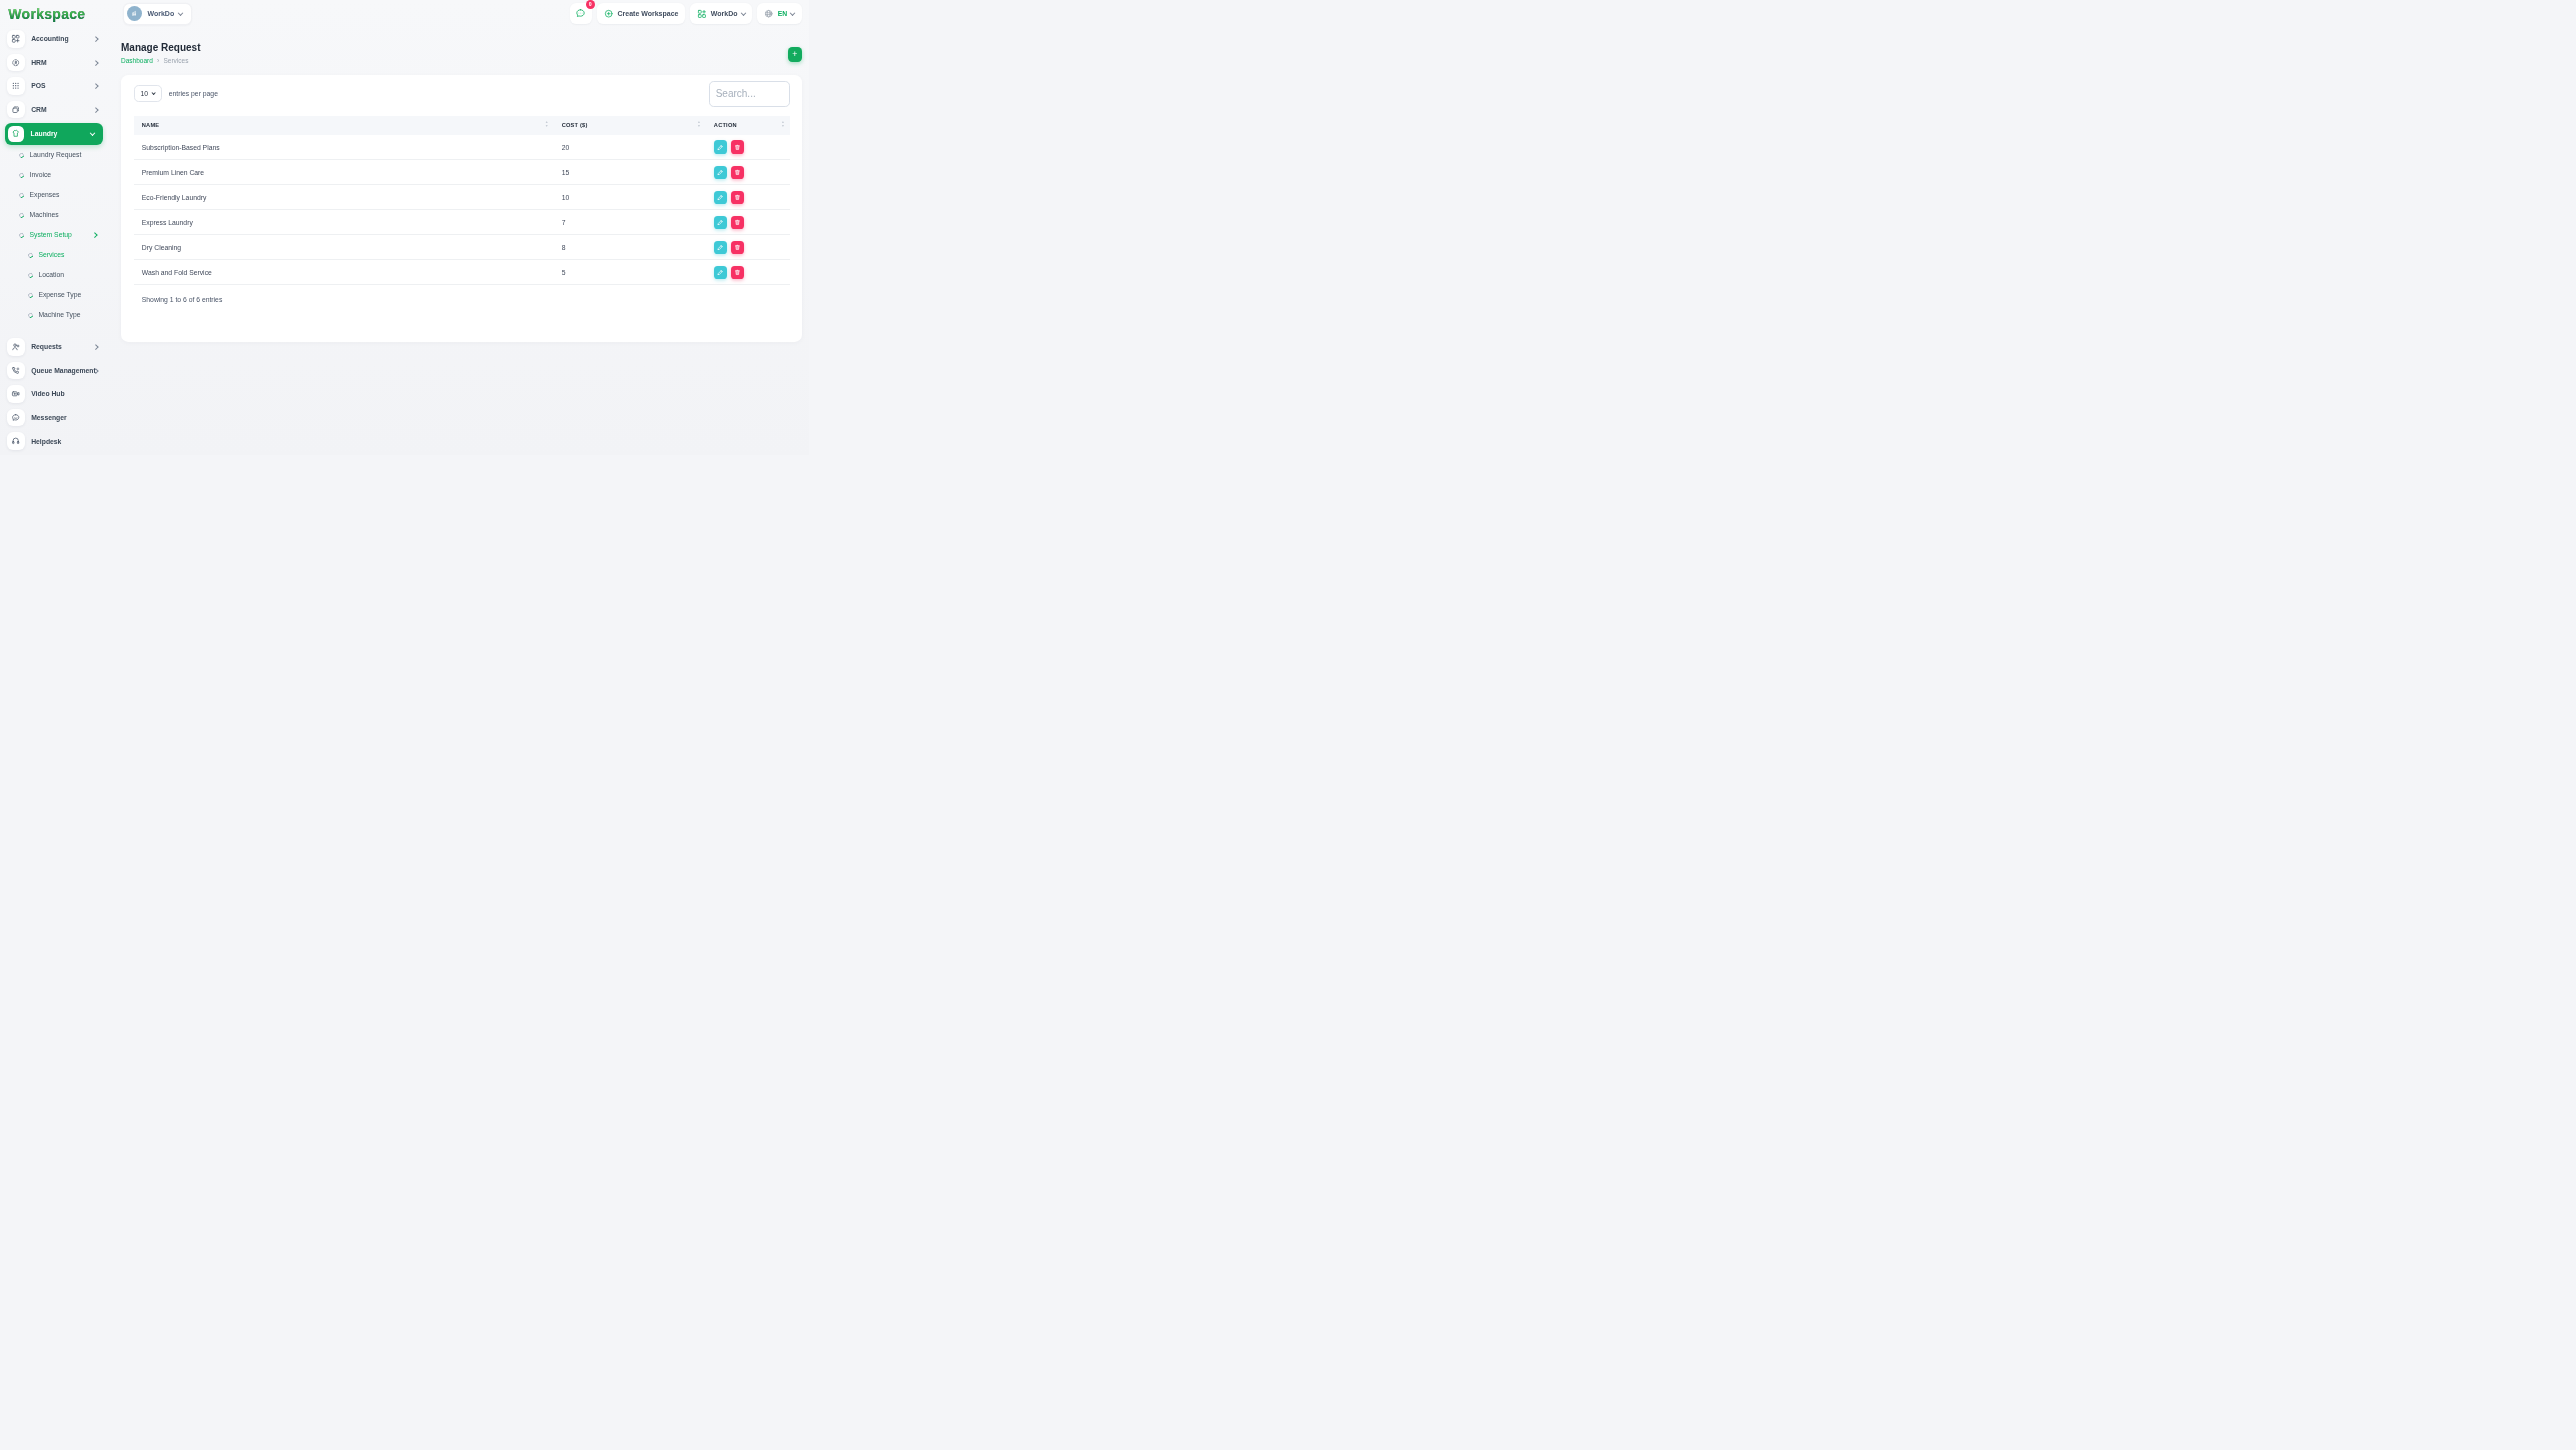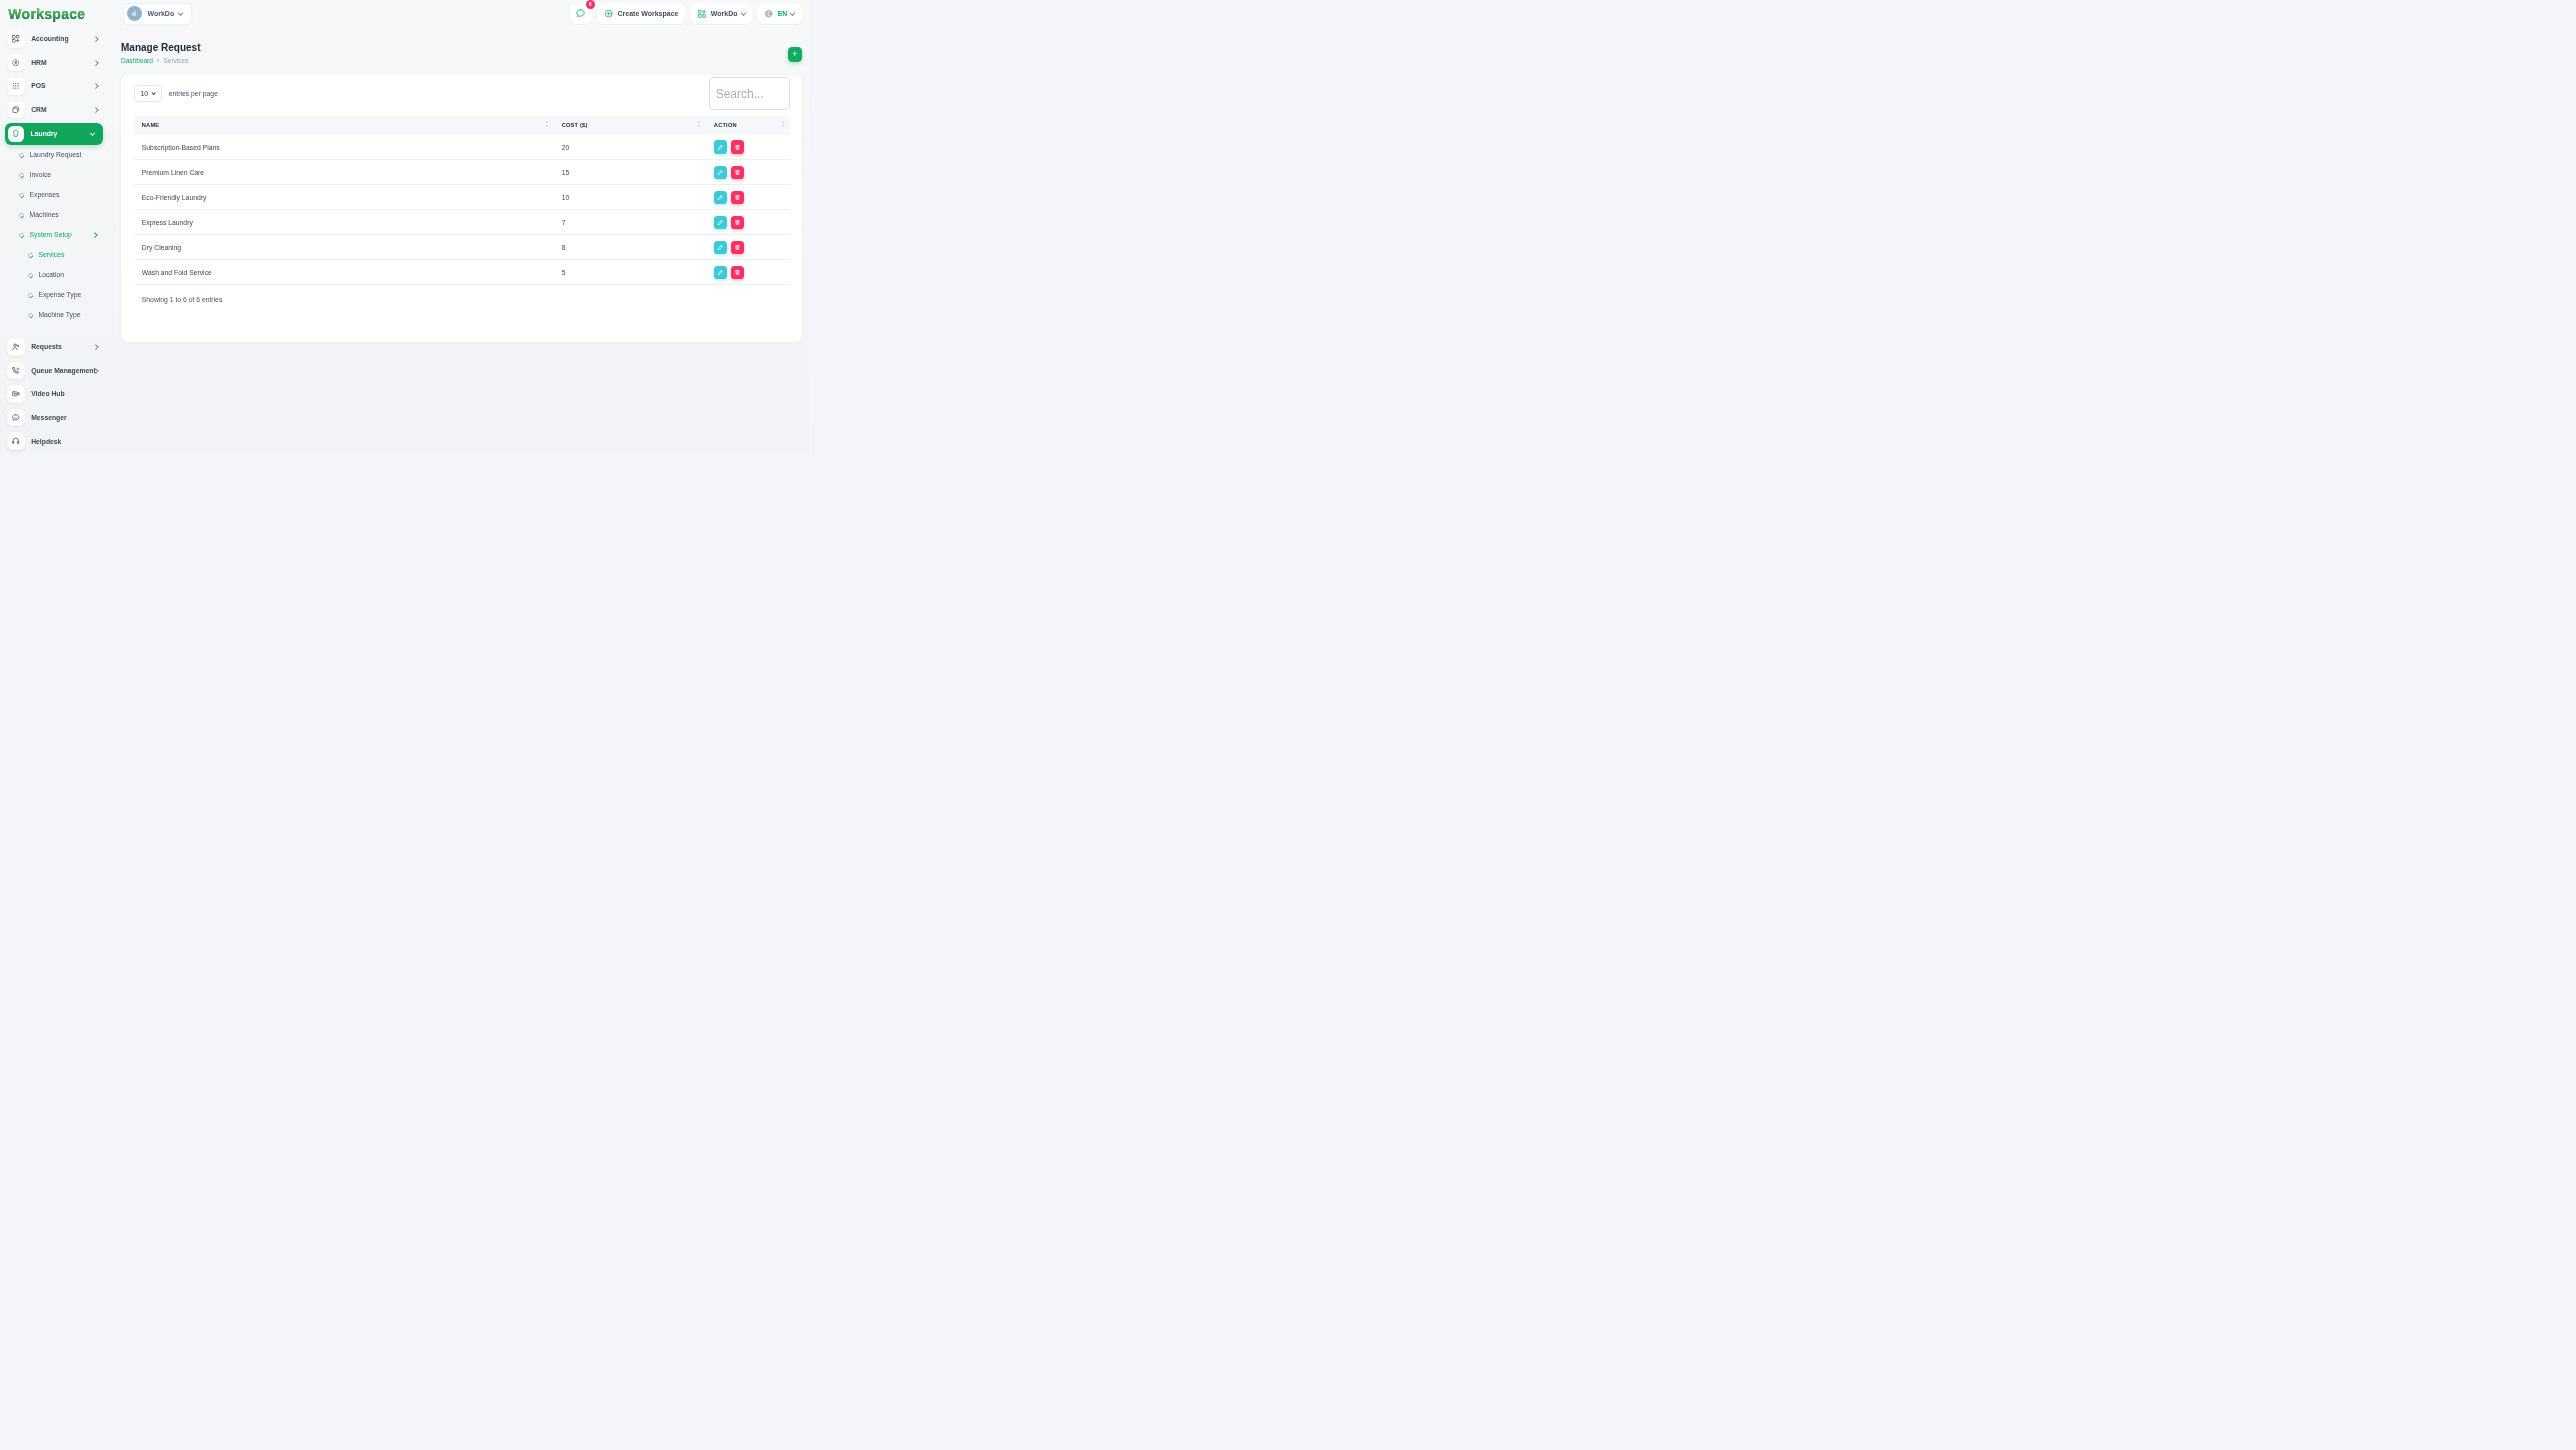--- a/index.html
+++ b/index.html
@@ -77,22 +77,22 @@
                      display:flex; align-items:center; justify-content:center; line-height:1; }
 
   .card { position:absolute; left:0; top:48px; width:681px; height:267px; background:#fff;
           border-radius:7.3px; box-shadow:0 1px 5.2px rgba(40,50,80,0.04); padding:10.4px 12.5px; }
   .controls { display:flex; align-items:center; height:17px; }
   .pp-select { width:28px; height:17px; border:0.5px solid #e1e5ec; border-radius:4.7px;
                display:flex; align-items:center; justify-content:center; gap:3.6px;
                font-size:6.8px; color:#2f3846; cursor:pointer; background:#fff; }
   .pp-select .chev { width:3.1px; height:3.1px; border-width:0.8px; border-color:#333c49; }
   .pp-label { margin-left:7.3px; font-size:6.8px; color:#4a5568; }
-  .search { margin-left:auto; width:81px; height:33px; border:0.5px solid #d9dfe8; border-radius:4.7px;
-            padding:0 6.2px; font-size:12px; color:#3c4857; font-family:"Liberation Sans",sans-serif; outline:none; }
+  .search { margin-left:auto; width:81px; height:26px; border:0.5px solid #d9dfe8; border-radius:4.7px;
+            padding:0 6.2px; font-size:10px; color:#3c4857; font-family:"Liberation Sans",sans-serif; outline:none; }
   .search::placeholder { color:#a7b0bc; }
 
   table.data { width:100%; border-collapse:collapse; margin-top:13.5px; table-layout:fixed; }
   thead th { background:#f5f7fa; height:19px; text-align:left; font-size:5.7px; font-weight:700;
              color:#252e3b; letter-spacing:0.2px; text-transform:uppercase; padding-left:8.3px;
              position:relative; cursor:pointer; }
   th.col-name { width:64%; }
   th.col-cost { width:23.2%; }
   th.col-action { width:12.8%; }
   .sort { position:absolute; right:4.7px; top:50%; transform:translateY(-50%);

